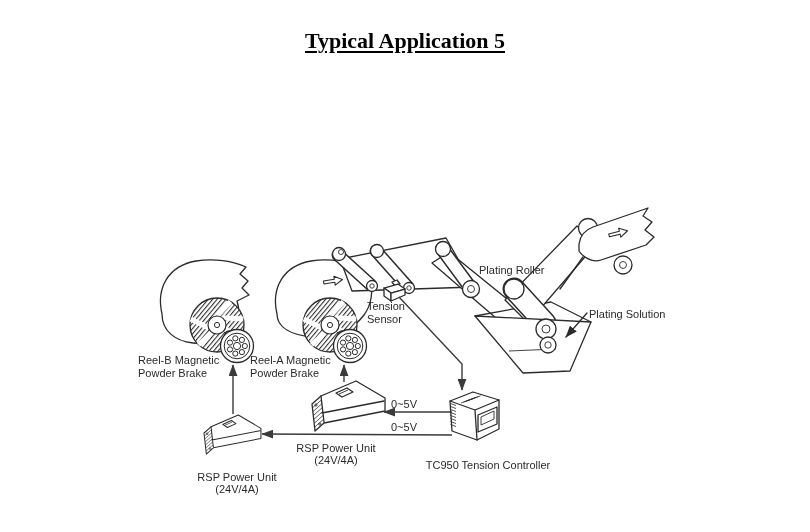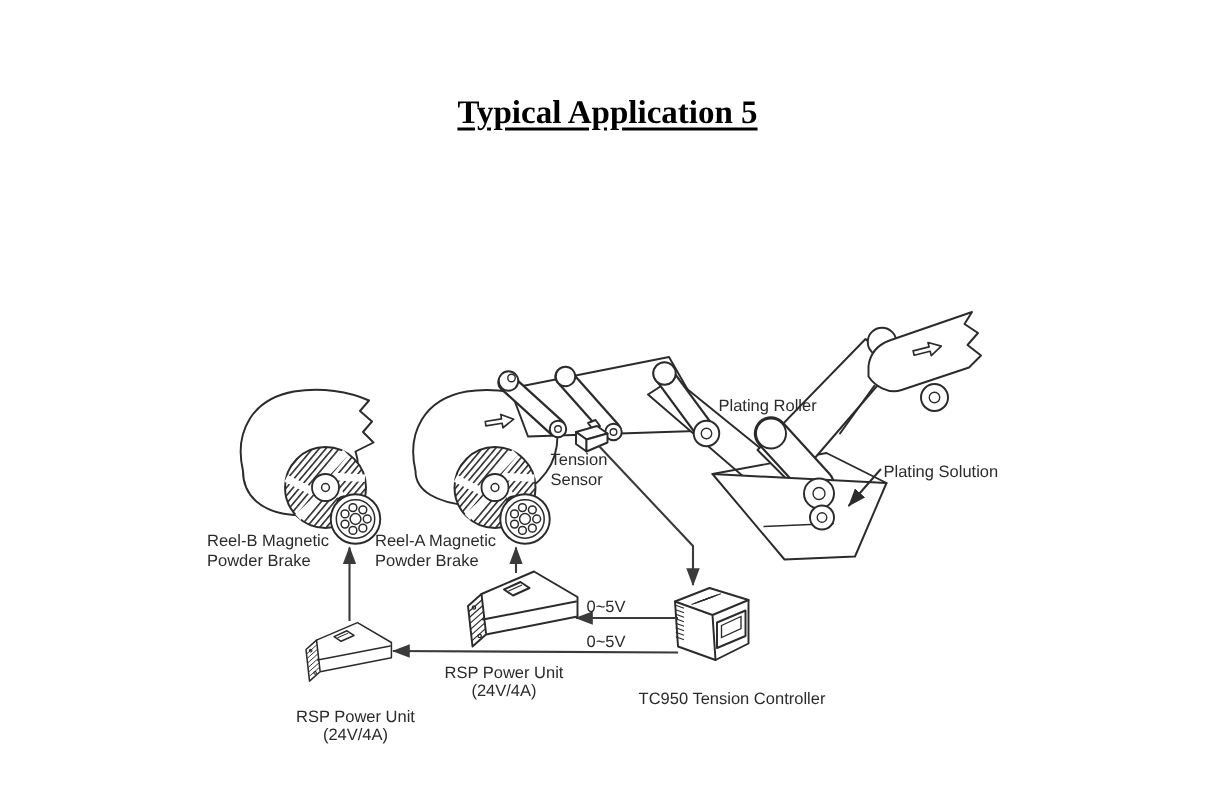--- a/index.html
+++ b/index.html
@@ -2,21 +2,21 @@
 <html><head>
 <meta charset="utf-8">
 <style>
   html,body{margin:0;padding:0;background:#ffffff;}
   .canvas{
     position:relative;width:810px;height:532px;background:#ffffff;overflow:hidden;
     font-family:"Liberation Sans", sans-serif;color:#2b2b2b;
   }
   .title{
     position:absolute;top:28px;left:0;width:100%;text-align:center;
-    font-family:"Liberation Serif", serif;font-weight:bold;font-size:22px;color:#000;margin-top:34px;
+    font-family:"Liberation Serif", serif;font-weight:bold;font-size:22px;color:#000;
   }
   .title span{text-decoration:underline;text-decoration-thickness:2px;text-underline-offset:3px;}
   svg{position:absolute;left:0;top:0;}
   svg text{font-family:"Liberation Sans", sans-serif;font-size:11px;fill:#2b2b2b;}
   .ln{stroke:#2b2b2b;stroke-width:1.3;fill:none;stroke-linejoin:round;stroke-linecap:round;}
   .fw{stroke:#2b2b2b;stroke-width:1.3;fill:#ffffff;stroke-linejoin:round;}
   .thin{stroke:#2b2b2b;stroke-width:0.9;fill:none;}
   .sig{stroke:#3a3a3a;stroke-width:1.4;fill:none;}
 </style>
 </head>

